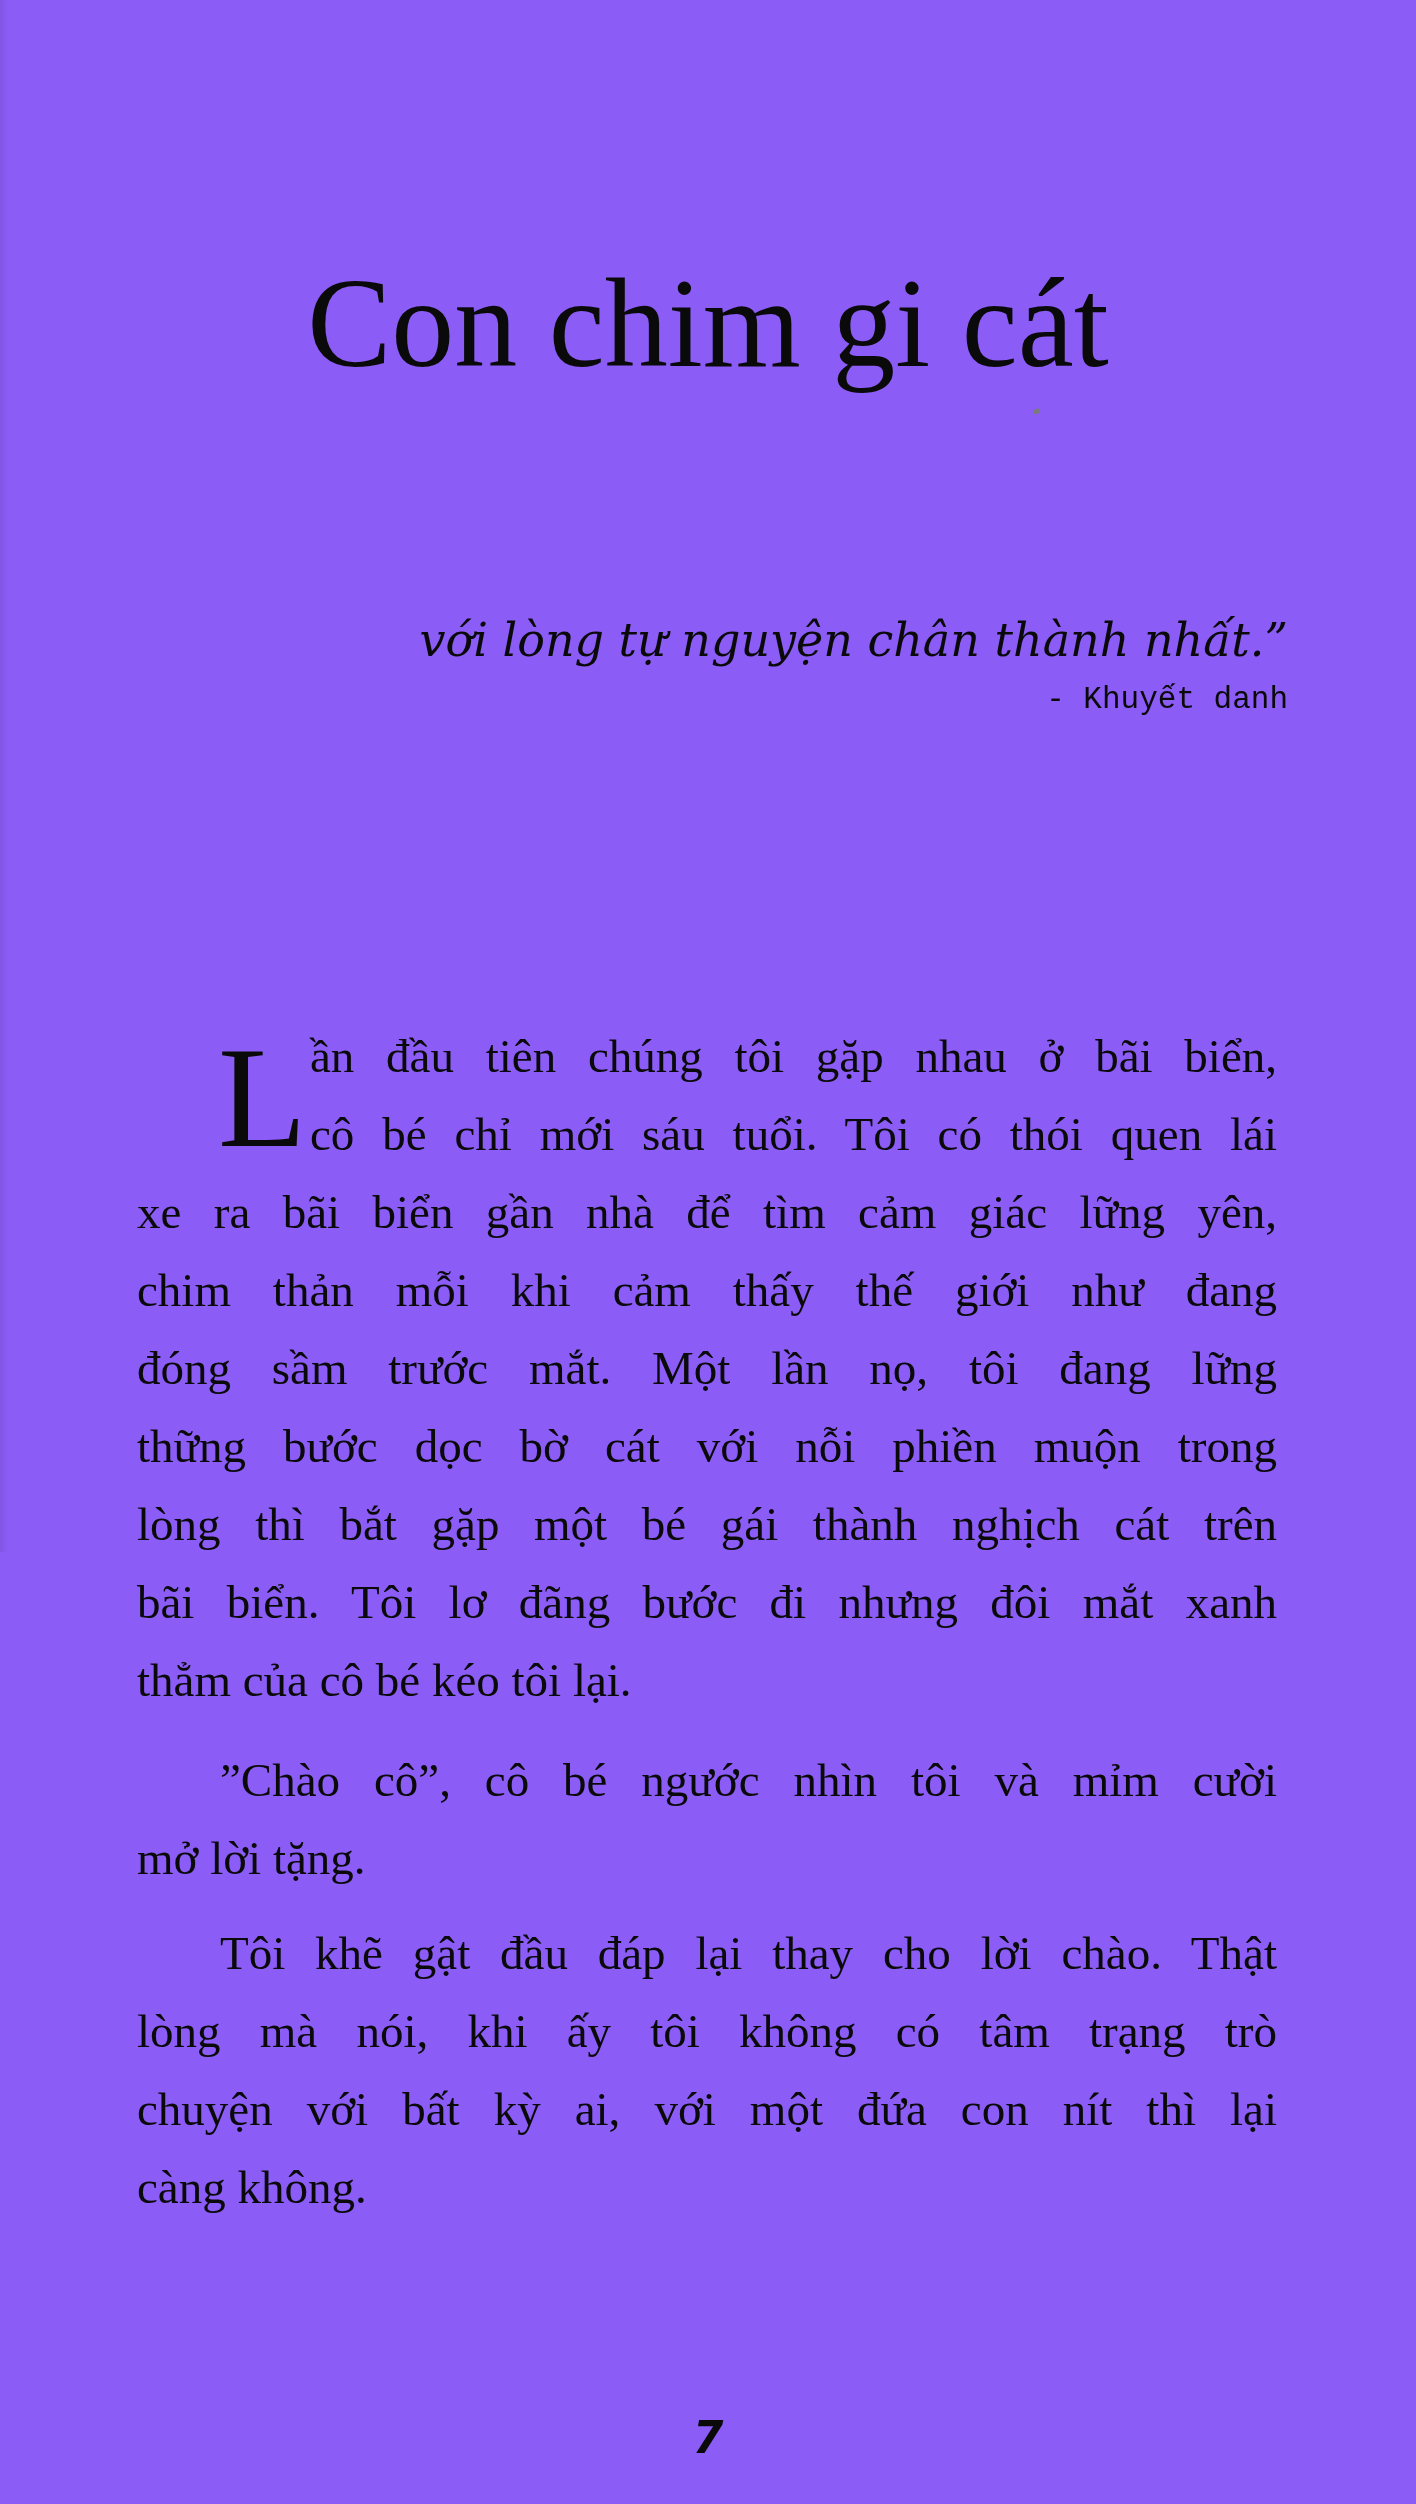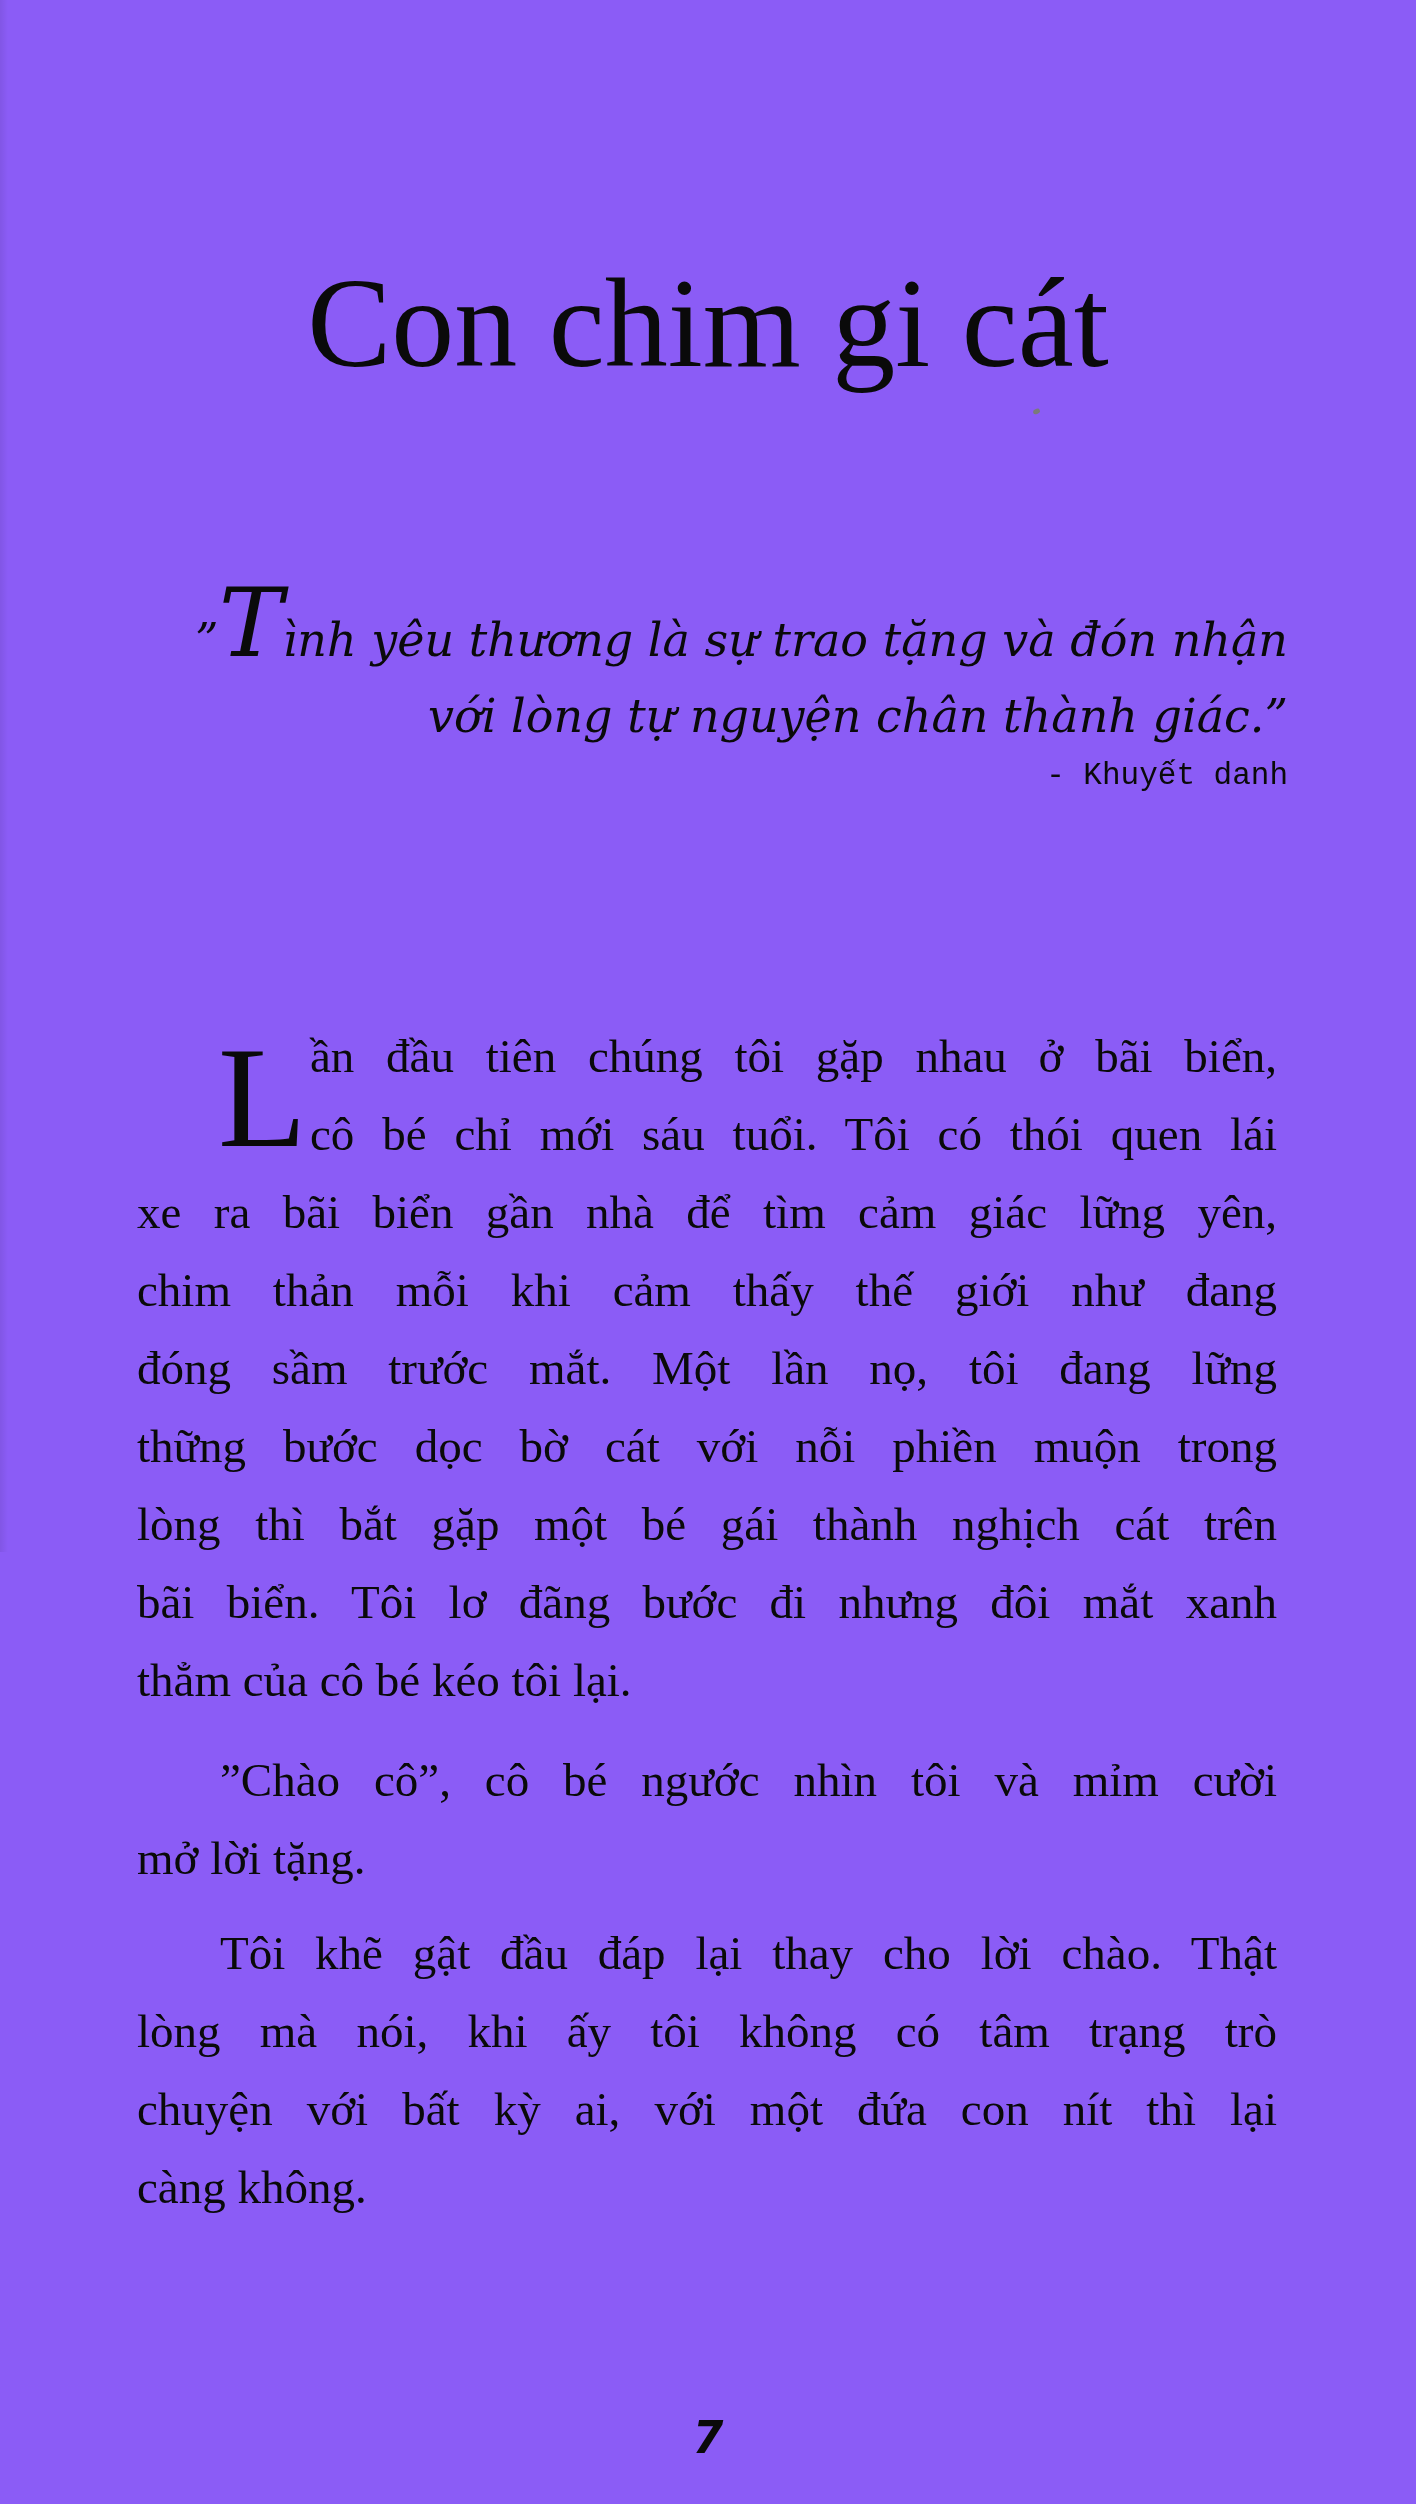--- a/index.html
+++ b/index.html
@@ -116,22 +116,21 @@
 
 <div class="page">
 
   <div class="edge-shadow"></div>
 
   <h1 class="title" style="margin:0; font-weight:400;">Con chim gi cát</h1>
 
   <div class="ink-speck"></div>
 
   <div class="quote">
-    <div class="quote-line"><span>”</span><span class="swash-initial">T</span><span>ình yêu thương là sự trao tặng và đón nhận</span></div>
-    <div class="quote-line">với lòng tự nguyện chân thành giác.”</div>
+    <div class="quote-line">với lòng tự nguyện chân thành nhất.”</div>
     <div class="attribution">- Khuyết danh</div>
   </div>
 
   <div class="body-text">
     <div class="para" data-para="0">
       <span class="dropcap">L</span>
     <div class="line after-dropcap">ần đầu tiên chúng tôi gặp nhau ở bãi biển,</div>
         <div class="line after-dropcap">cô bé chỉ mới sáu tuổi. Tôi có thói quen lái</div>
         <div class="line">xe ra bãi biển gần nhà để tìm cảm giác lững yên,</div>
         <div class="line">chim thản mỗi khi cảm thấy thế giới như đang</div>

